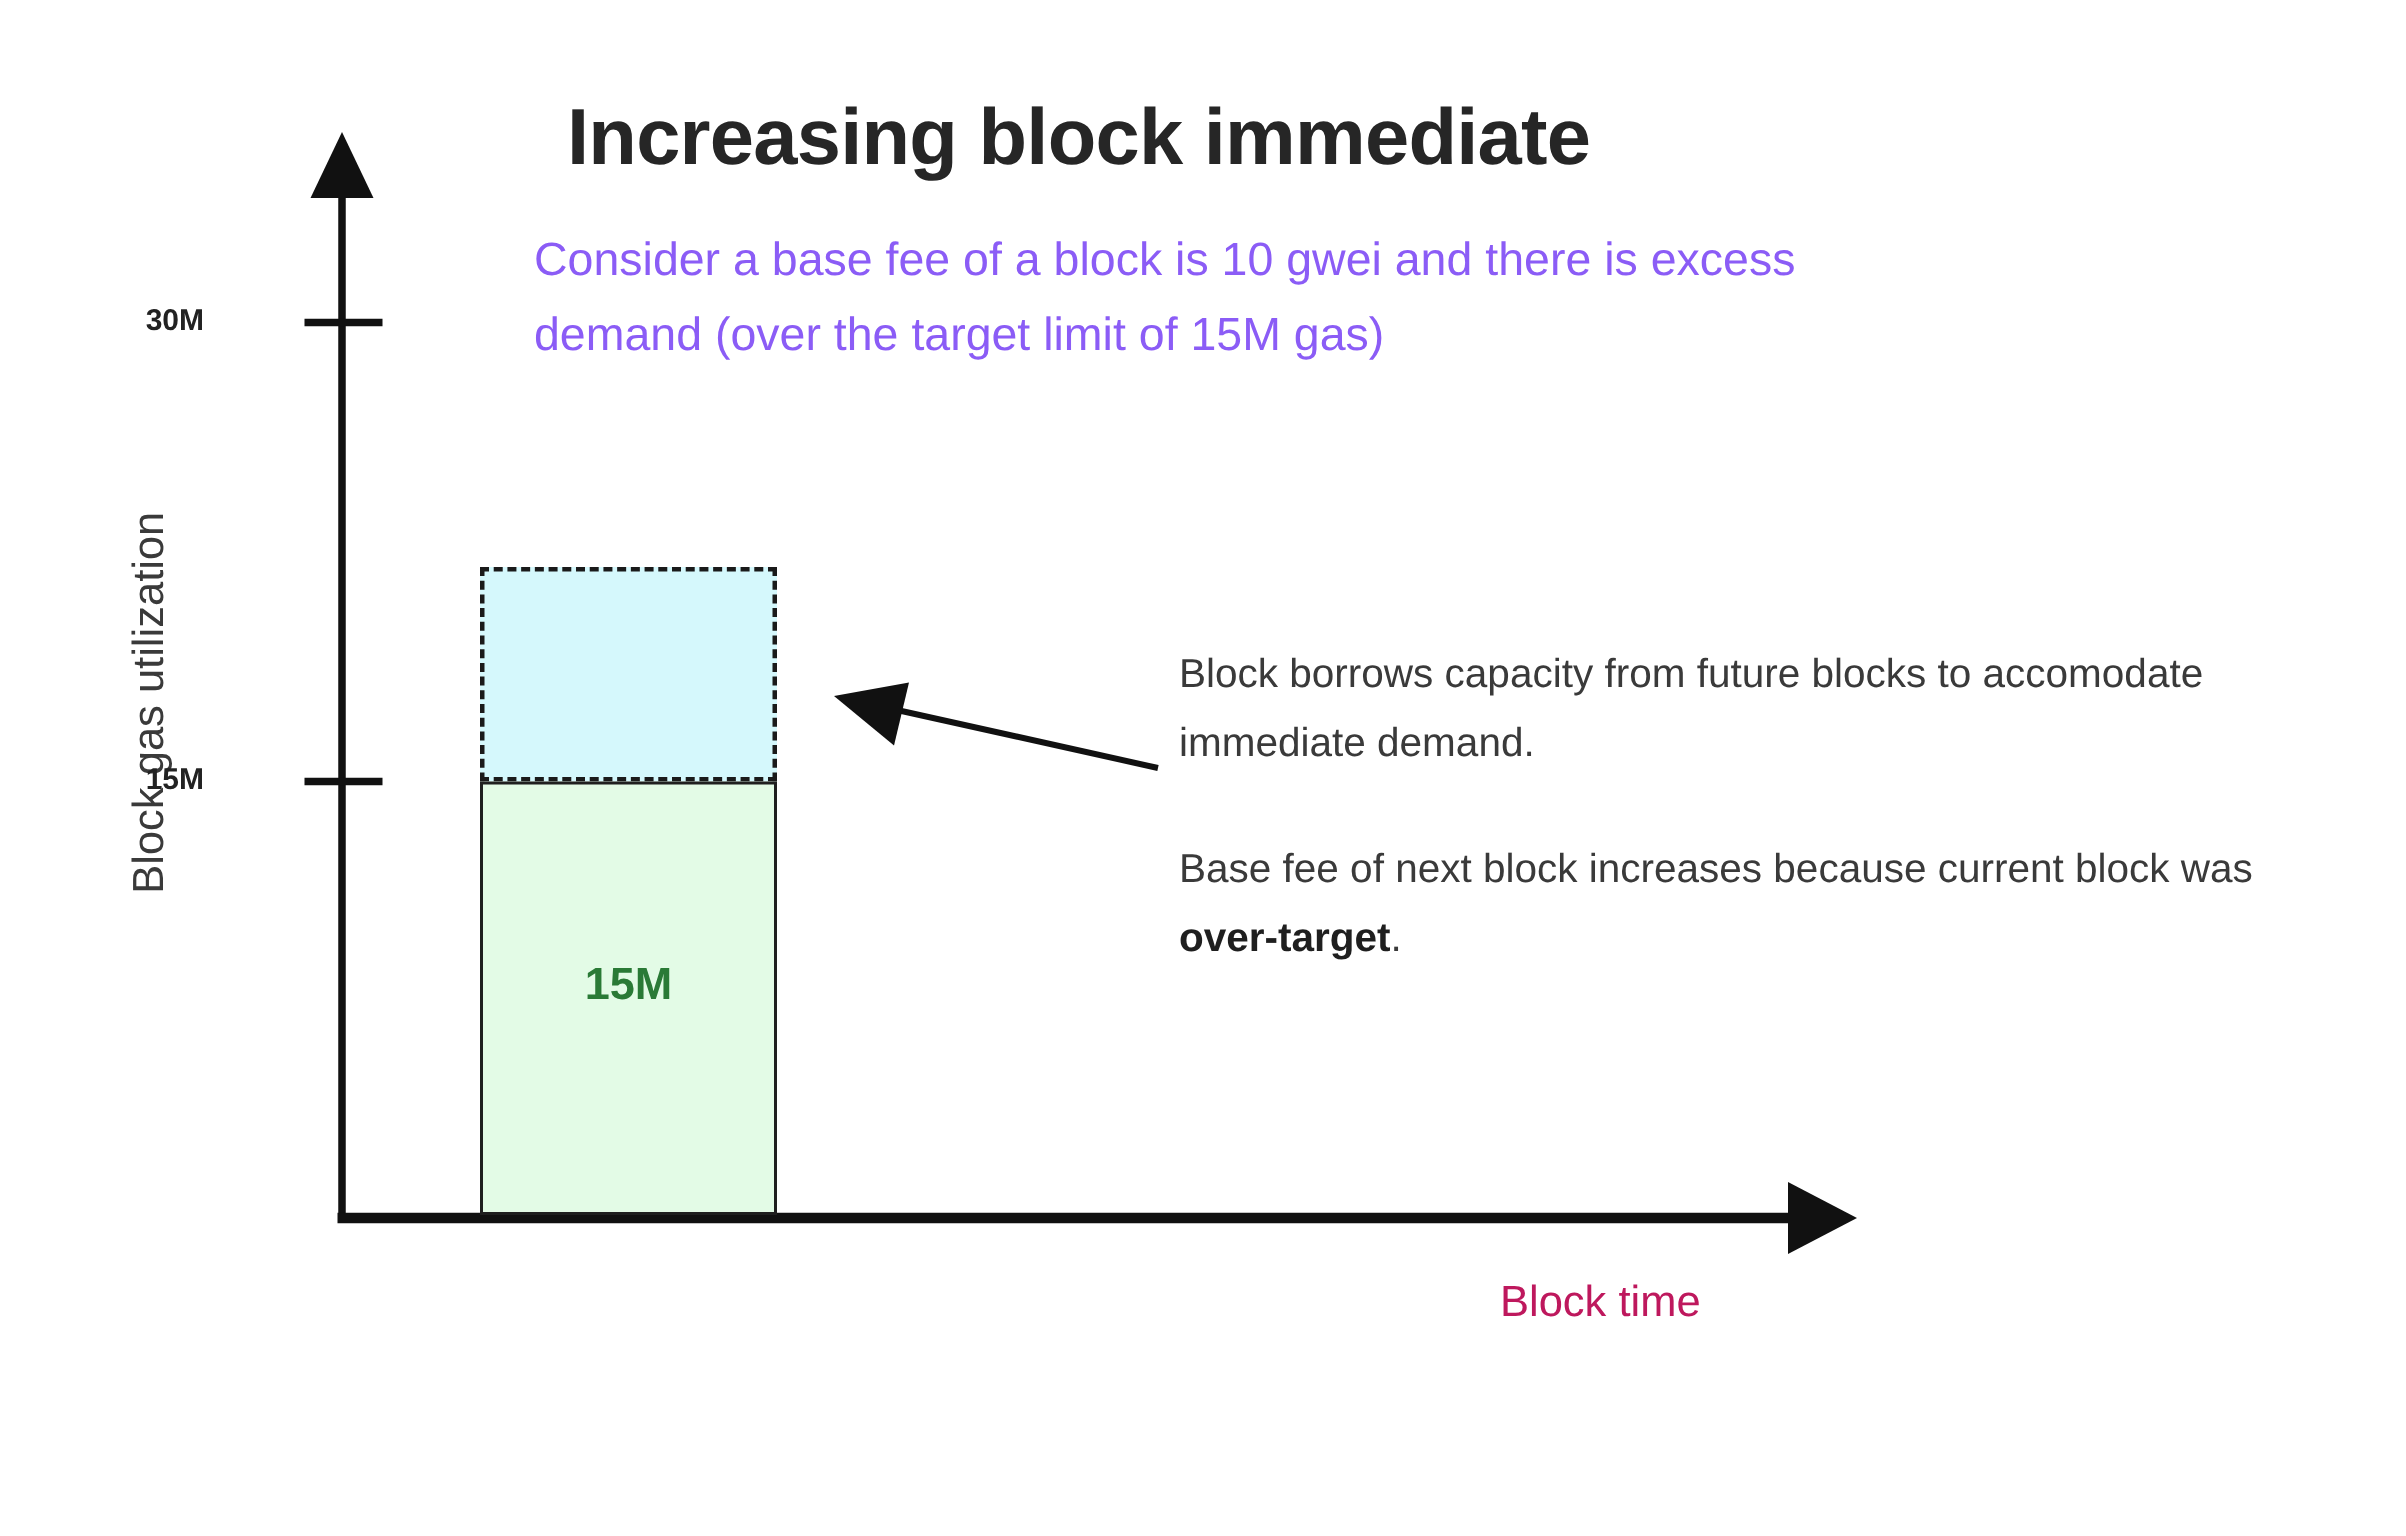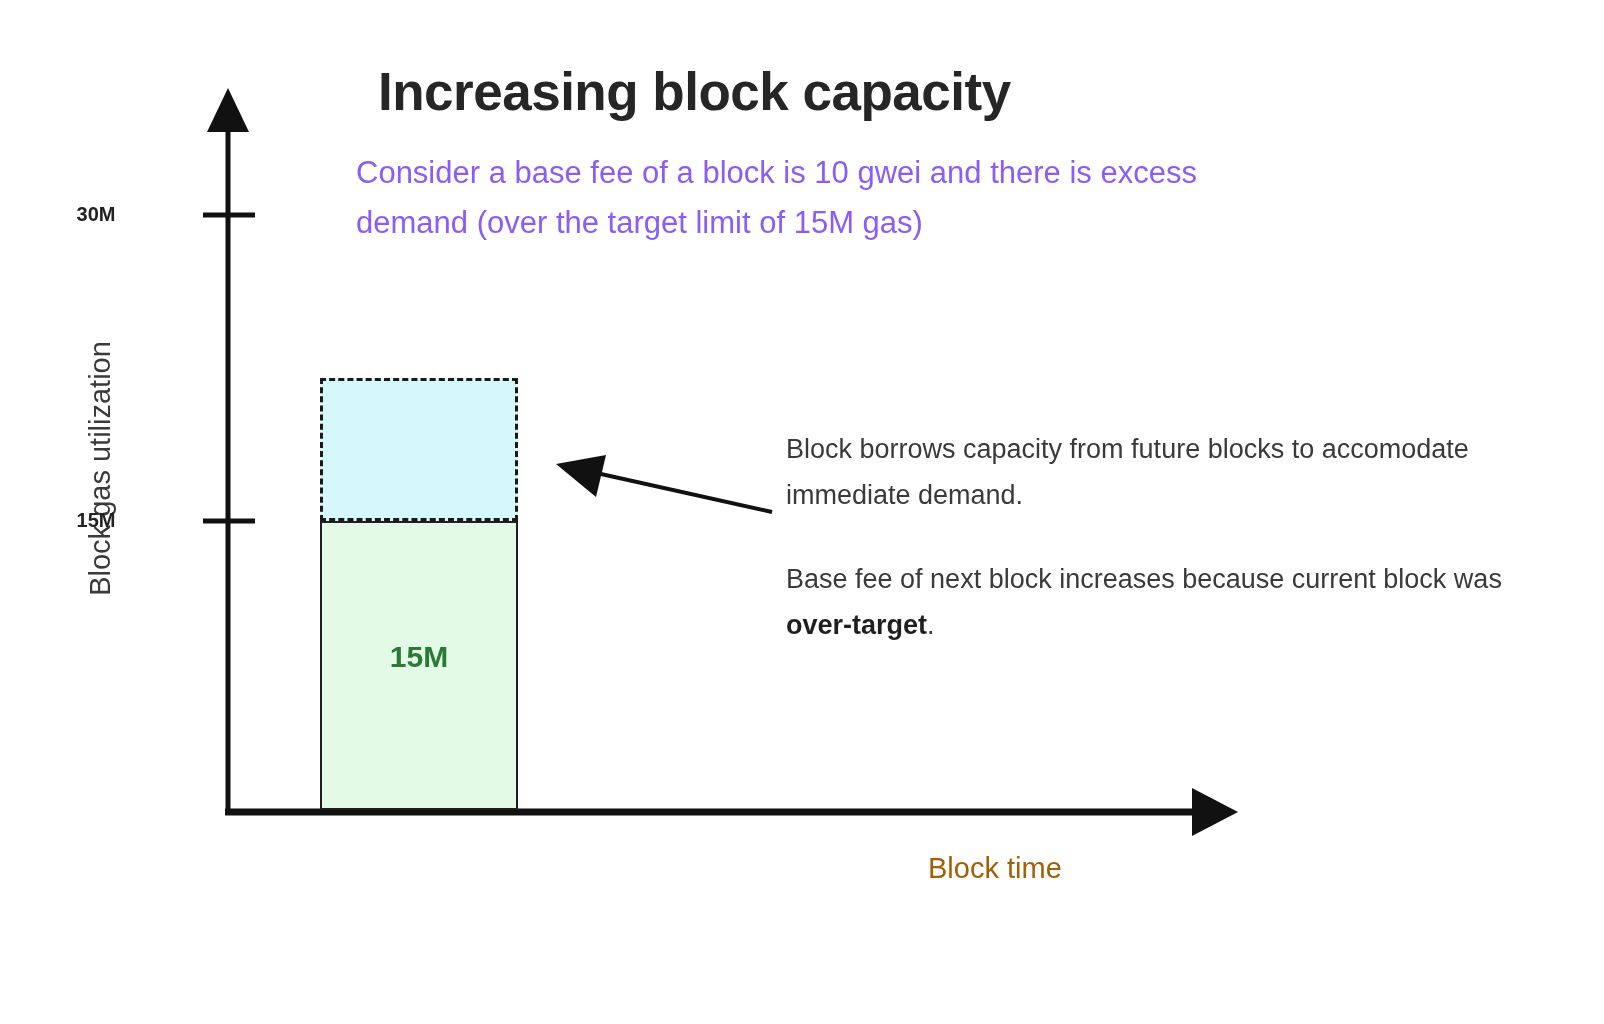--- a/index.html
+++ b/index.html
@@ -56,33 +56,33 @@
     width: 330px;
     text-align: center;
     font-size: 29px;
     color: #3a3a3a;
     transform: rotate(-90deg);
     transform-origin: center center;
     white-space: nowrap;
   }
 
   #x-axis-label {
-    left: 928px;
+    left: 1000px;
     top: 852px;
     font-size: 29px;
-    color: #a16207;
+    color: #be185d;
     white-space: nowrap;
   }
 
   
   .tick-label {
     font-size: 20px;
     font-weight: bold;
     color: #222222;
-    text-align: center;
+    text-align: right;
     width: 80px;
     white-space: nowrap;
   }
   #tick-label-30m { left: 56px;  top: 203px; }
   #tick-label-15m { left: 56px;  top: 509px; }
 
   
   #bar-borrowed {
     left: 320px;
     top: 378px;
@@ -139,21 +139,21 @@
 
     <polygon points="1238,812 1192,836 1192,788" fill="#111111"></polygon>
 
     <line x1="203" y1="215" x2="255" y2="215" stroke="#111111" stroke-width="5"></line>
     <line x1="203" y1="521" x2="255" y2="521" stroke="#111111" stroke-width="5"></line>
 
     <line x1="772" y1="512" x2="592" y2="472" stroke="#111111" stroke-width="4"></line>
     <polygon points="556,464 606,455 596,497" fill="#111111"></polygon>
   </svg>
 
-  <div class="abs" id="title">Increasing block capacity</div>
+  <div class="abs" id="title">Increasing block immediate</div>
 
   <div class="abs" id="subtitle">Consider a base fee of a block is 10 gwei and there is excess demand (over the target limit of 15M gas)</div>
 
   <div class="abs" id="y-axis-label">Block gas utilization</div>
 
   <div class="abs" id="x-axis-label">Block time</div>
 
   <div class="abs tick-label" id="tick-label-30m">30M</div>
 
   <div class="abs tick-label" id="tick-label-15m">15M</div>

